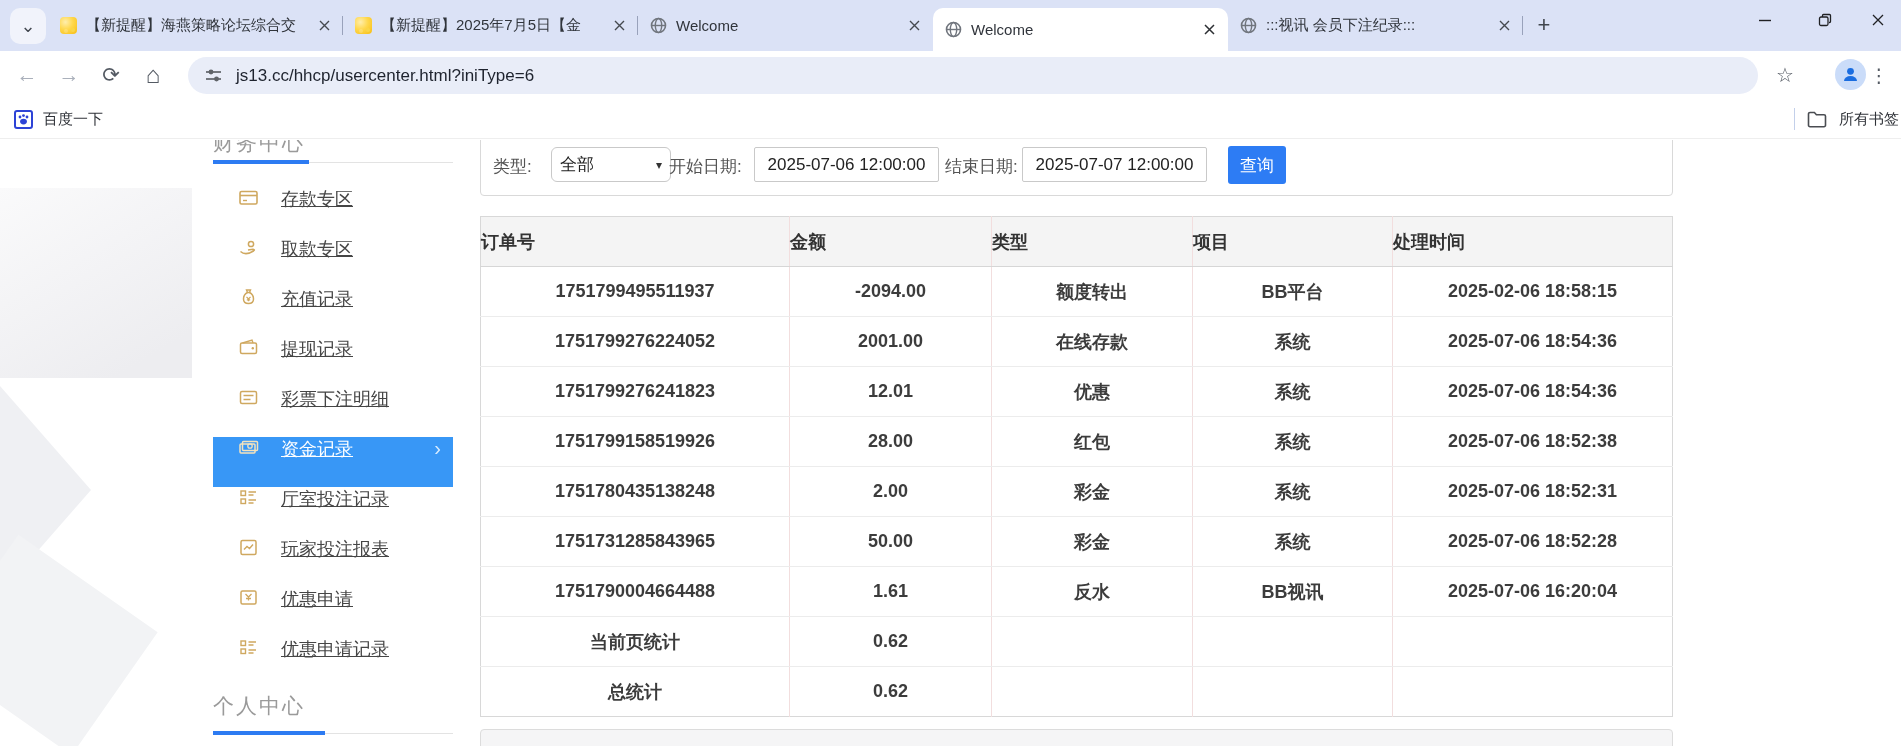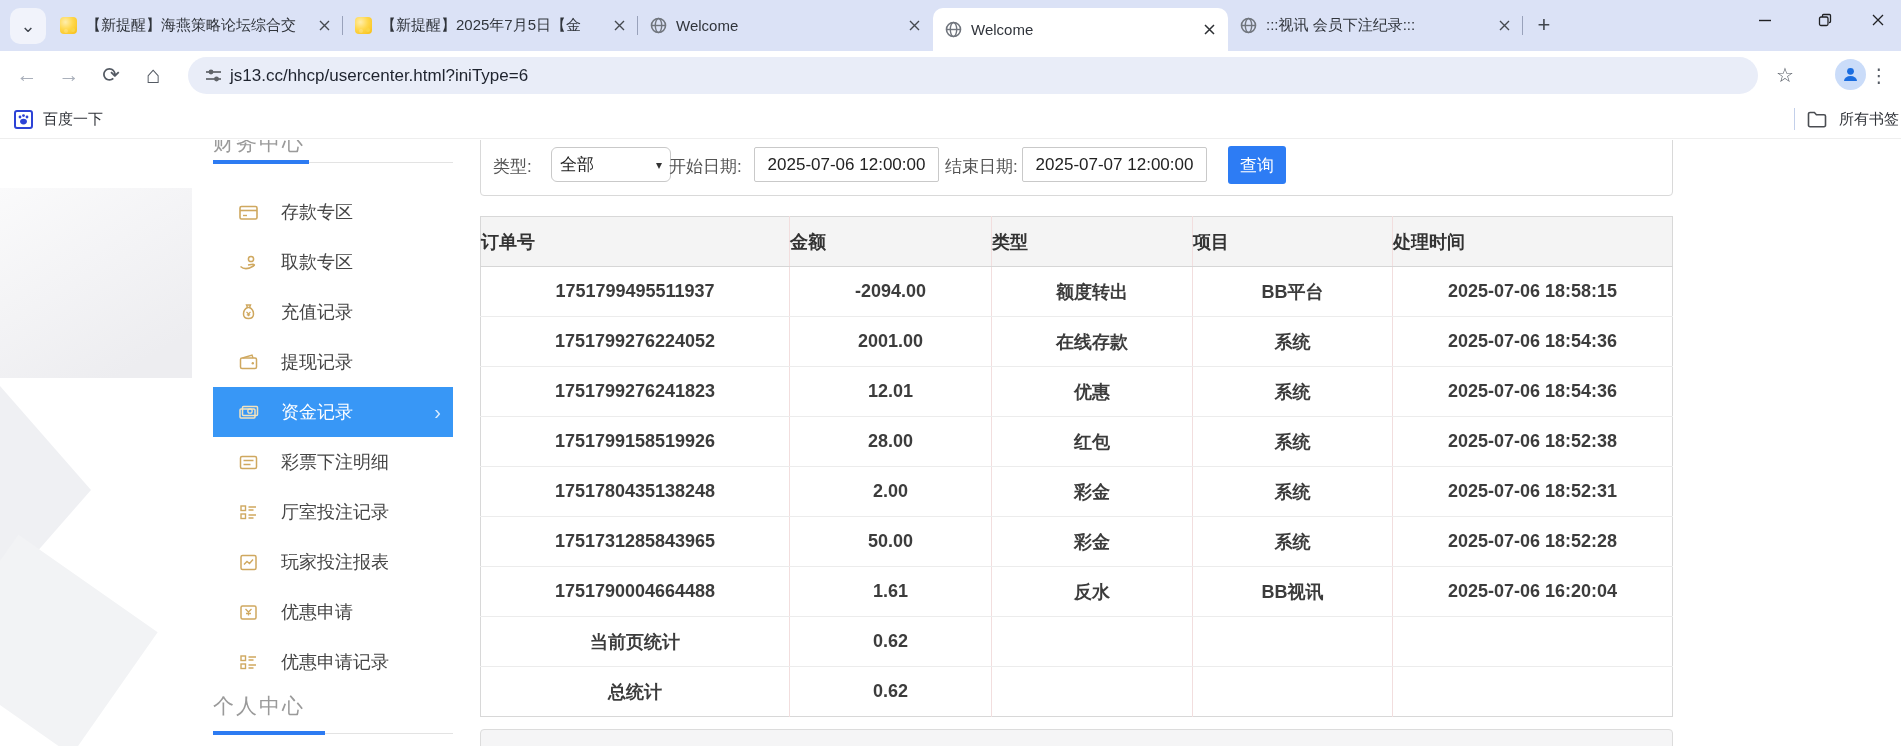--- a/index.html
+++ b/index.html
@@ -28,21 +28,21 @@
     font-size:22px; color:#41464e; cursor:pointer; }
   .winctl { position:absolute; top:0; width:46px; height:40px; display:flex; align-items:center;
     justify-content:center; cursor:pointer; }
 
   
   .toolbar { position:absolute; left:0; top:51px; width:1901px; height:48px; background:#fff; }
   .navic { position:absolute; top:7px; width:34px; height:34px; border-radius:50%; display:flex;
     align-items:center; justify-content:center; font-size:21px; color:#545a63; cursor:pointer; }
   .navic.disabled { color:#aab0bb; }
   .urlbar { position:absolute; left:188px; top:6px; width:1570px; height:37px; border-radius:19px;
-    background:#e9edf8; display:flex; align-items:center; padding:0 16px; gap:7px; cursor:text; }
+    background:#e9edf8; display:flex; align-items:center; padding:0 16px; gap:13px; cursor:text; }
   .urltext { font-size:17px; color:#1e232e; }
   .avatar { position:absolute; left:1835px; top:8px; width:31px; height:31px; border-radius:50%;
     background:#cadcf9; display:flex; align-items:center; justify-content:center; cursor:pointer; }
 
   
   .bookmarks { position:absolute; left:0; top:99px; width:1901px; height:40px; background:#fff;
     border-bottom:1px solid #eeeeee;text-align:center; }
   .bm-left { position:absolute; left:14px; top:6px; height:28px; display:flex; align-items:center; gap:10px;
     font-size:15px; color:#2f3238; cursor:pointer; }
   .baidu-ic { width:19px; height:19px; border:2px solid #2d43d6; border-radius:3px; display:flex;
@@ -59,22 +59,22 @@
     border-top:120px solid transparent; border-bottom:120px solid transparent; border-left:105px solid #eff0f3; }
   .wm-tri2 { position:absolute; left:-40px; top:430px; width:170px; height:150px; background:#f2f3f5;
     transform:rotate(35deg); }
 
   
   .side-head-clip { position:absolute; left:213px; top:0; width:240px; height:18px; overflow:hidden; }
   .side-head-clip .txt { font-size:21px; color:#9a9a9a; margin-top:-11px; letter-spacing:2px; }
   .side-rule { position:absolute; left:213px; top:22px; width:240px; height:1px; background:#e3e3e3; }
   .side-rule .blue { position:absolute; left:0; top:-2px; width:96px; height:4px; background:#2d7bf2; }
   .menu { position:absolute; left:213px; top:47px; width:240px; }
-  .mitem { height:50px; display:flex; align-items:center; gap:22px; padding-left:25px;
-    font-size:18px; color:#454545; cursor:pointer; position:relative; }
+  .mitem { height:50px; display:flex; gap:22px; padding-left:25px;
+    font-size:18px; color:#454545; cursor:pointer; position:relative;text-decoration:underline; }
   .mitem .gic { width:21px; height:21px; flex:none; }
   .mitem.active { background:#3897f6; color:#fff; }
   .mitem.active .chev { position:absolute; right:12px; font-size:20px; color:#d8ecff; }
   .side-head2 { position:absolute; left:213px; top:552px; font-size:21px; color:#9a9a9a; letter-spacing:2px; }
   .side-rule2 { position:absolute; left:213px; top:593px; width:240px; height:1px; background:#e3e3e3; }
   .side-rule2 .blue { position:absolute; left:0; top:-2px; width:112px; height:4px; background:#2d7bf2; }
 
   
   .fpanel { position:absolute; left:480px; top:-26px; width:1193px; height:82px;
     border:1px solid #d9d9d9; border-radius:4px; background:#fff; }
@@ -286,35 +286,35 @@
       <span>充值记录</span>
     </div>
     <div class="mitem">
       <svg class="gic" viewBox="0 0 21 21">
         <rect x="2.5" y="6" width="16" height="10.5" rx="1.5" fill="none" stroke="#cfa85f" stroke-width="1.5"></rect>
         <path d="M4.5 6 L14 3 L15 6" fill="none" stroke="#cfa85f" stroke-width="1.4"></path>
         <circle cx="14.8" cy="11.2" r="1.2" fill="#cfa85f"></circle>
       </svg>
       <span>提现记录</span>
     </div>
+    <div class="mitem">
+      <svg class="gic" viewBox="0 0 21 21">
+        <rect x="2.5" y="4.5" width="16" height="12" rx="1.5" fill="none" stroke="#cfa85f" stroke-width="1.5"></rect>
+        <path d="M5.5 8.5 H15.5 M5.5 12.5 H12.5" stroke="#cfa85f" stroke-width="1.4"></path>
+      </svg>
+      <span>彩票下注明细</span>
+    </div>
     <div class="mitem active">
       <svg class="gic" viewBox="0 0 21 21">
         <rect x="2" y="7" width="15" height="9" rx="1" fill="none" stroke="#f4e3bd" stroke-width="1.5"></rect>
         <rect x="4.5" y="4.5" width="15" height="9" rx="1" fill="none" stroke="#f4e3bd" stroke-width="1.5"></rect>
         <circle cx="12" cy="9" r="2.2" fill="none" stroke="#f4e3bd" stroke-width="1.3"></circle>
       </svg>
       <span>资金记录</span>
       <span class="chev">›</span>
-    </div>
-    <div class="mitem">
-      <svg class="gic" viewBox="0 0 21 21">
-        <rect x="2.5" y="4.5" width="16" height="12" rx="1.5" fill="none" stroke="#cfa85f" stroke-width="1.5"></rect>
-        <path d="M5.5 8.5 H15.5 M5.5 12.5 H12.5" stroke="#cfa85f" stroke-width="1.4"></path>
-      </svg>
-      <span>彩票下注明细</span>
     </div>
     <div class="mitem">
       <svg class="gic" viewBox="0 0 21 21">
         <rect x="3" y="4" width="4.5" height="4.5" fill="none" stroke="#cfa85f" stroke-width="1.4"></rect>
         <rect x="3" y="12" width="4.5" height="4.5" fill="none" stroke="#cfa85f" stroke-width="1.4"></rect>
         <path d="M10.5 5 H18 M10.5 8 H15.5 M10.5 13 H18 M10.5 16 H15.5" stroke="#cfa85f" stroke-width="1.4"></path>
       </svg>
       <span>厅室投注记录</span>
     </div>
     <div class="mitem">
@@ -373,21 +373,21 @@
       <th>金额</th>
       <th>类型</th>
       <th>项目</th>
       <th>处理时间</th>
     </tr>
     <tr>
       <td>1751799495511937</td>
       <td>-2094.00</td>
       <td>额度转出</td>
       <td>BB平台</td>
-      <td>2025-07-06 18:58:15</td>
+      <td>2025-02-06 18:58:15</td>
     </tr>
     <tr>
       <td>1751799276224052</td>
       <td>2001.00</td>
       <td>在线存款</td>
       <td>系统</td>
       <td>2025-07-06 18:54:36</td>
     </tr>
     <tr>
       <td>1751799276241823</td>

